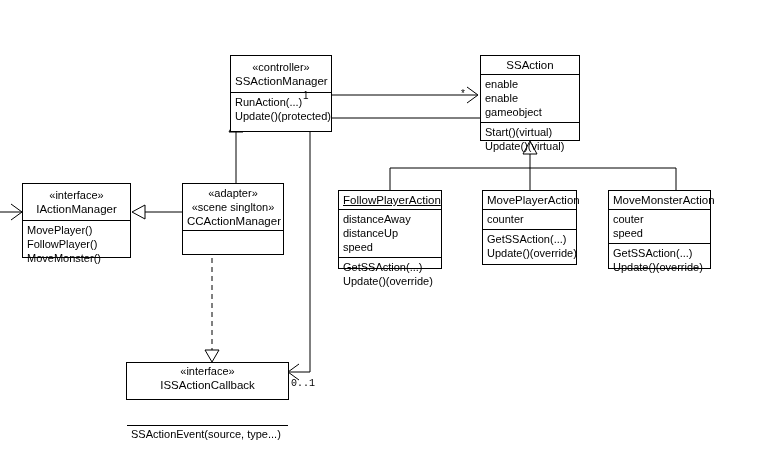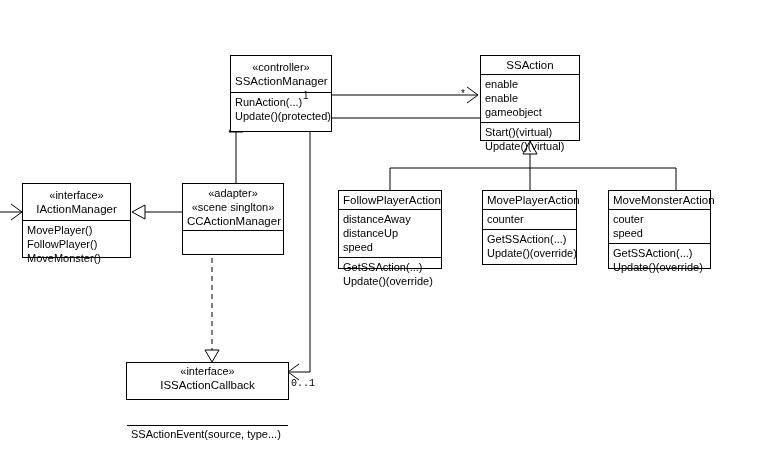--- a/index.html
+++ b/index.html
@@ -165,21 +165,21 @@
   <div class="uml-box" style="left:182px; top:183px; width:102px; height:72px;">
     <div class="compartment comp-head" style="padding-top:2px;padding-bottom:2px;">
       <div class="stereotype">«adapter»</div>
       <div class="stereotype">«scene singlton»</div>
       <div class="classname">CCActionManager</div>
     </div>
     <div class="compartment comp-body empty-comp"></div>
   </div>
 
   <div class="uml-box" style="left:338px; top:190px; width:104px; height:79px;">
-    <div class="compartment comp-head" style="padding-top:2px;padding-bottom:2px;">
+    <div class="compartment comp-head" style="padding-top:2px;padding-bottom:2px;text-decoration:underline;">
       <div class="classname">FollowPlayerAction</div>
     </div>
     <div class="compartment comp-body">
       <div class="uml-line">distanceAway</div>
       <div class="uml-line">distanceUp</div>
       <div class="uml-line">speed</div>
     </div>
     <div class="compartment comp-body">
       <div class="uml-line">GetSSAction(...)</div>
       <div class="uml-line">Update()(override)</div>

